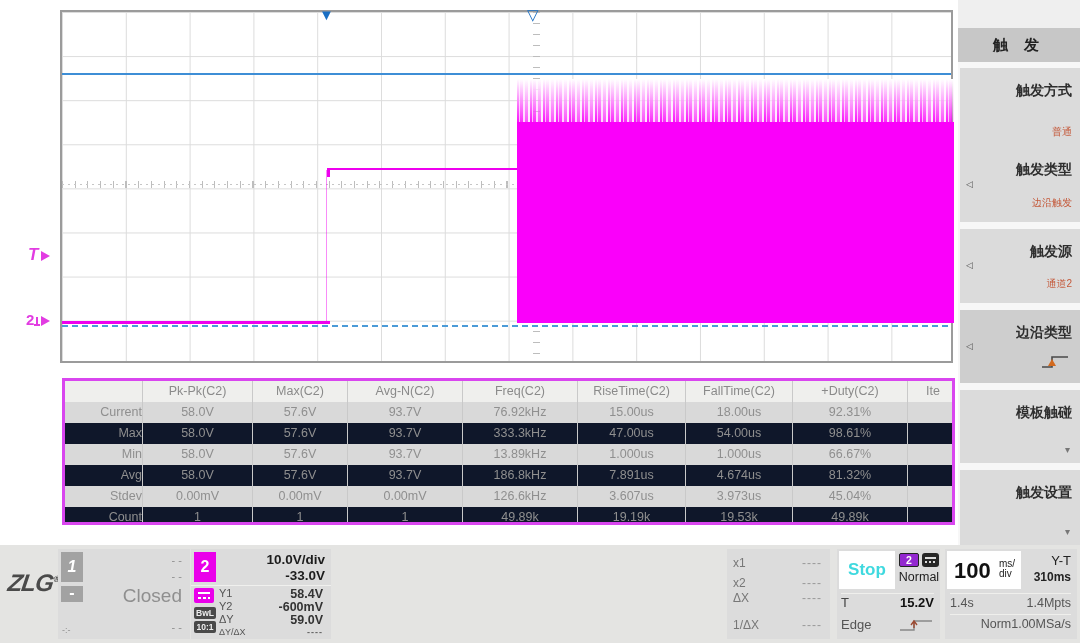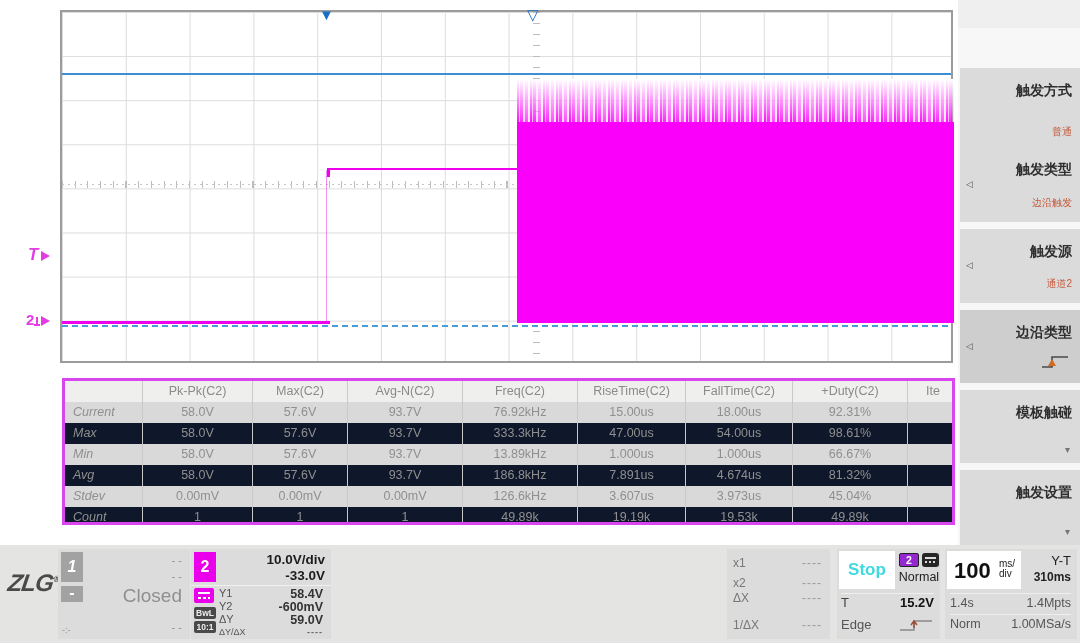--- a/index.html
+++ b/index.html
@@ -48,21 +48,21 @@
 
   
   #mtable{position:absolute;left:62px;top:378px;width:893px;height:147px;font-size:12.5px;color:#8f8f8f;
           border:3px solid #d946ef;overflow:hidden;}
   .mrow{display:grid;grid-template-columns:78px 110px 95px 115px 115px 108px 107px 115px 50px;height:21px;line-height:21px;}
   .mrow.head{background:#efefed;color:#8a8a8a;}
   .mrow.dark{background:#d9d9d9;}
   .mrow.light{background:#0f172a;}
   .mcell{text-align:center;border-right:1px solid #c9c9c9;overflow:hidden;white-space:nowrap;}
   .mcell:last-child{border-right:none;}
-  .mcell.mlabel{text-align:left;padding-left:8px;font-style:italic;}
+  .mcell.mlabel{text-align:right;padding-left:8px;}
 
   
   #menu{position:absolute;left:958px;top:0;width:122px;height:545px;background:#f7f7f7;}
   #menu-topstrip{position:absolute;left:0;top:0;width:122px;height:28px;background:#efefef;}
   #menu-title{position:absolute;left:0;top:28px;width:122px;height:34px;background:#c7c7c7;color:#222;
               font-size:15px;font-weight:bold;text-align:center;line-height:34px;letter-spacing:6px;}
   .mi{position:absolute;left:2px;width:120px;background:#dbdbdb;}
   .mi .lab{position:absolute;right:8px;top:14px;font-size:14px;color:#2e2e2e;font-weight:bold;white-space:nowrap;}
   .mi .val{position:absolute;right:8px;bottom:12px;font-size:10px;color:#c4593a;white-space:nowrap;}
   .mi .larr{position:absolute;left:6px;top:50%;margin-top:-6px;font-size:9px;color:#555;}
@@ -139,21 +139,21 @@
 
   
   #tb{left:945px;width:132px;}
   #tb .tbox{position:absolute;left:2px;top:2px;width:74px;height:38px;background:#fff;color:#111;}
   #tb .tbox .num{position:absolute;left:7px;top:7px;font-size:22px;font-weight:bold;}
   #tb .tbox .unit{position:absolute;right:6px;top:8px;font-size:10px;line-height:10px;color:#222;text-align:left;}
   #tb .yt{position:absolute;right:6px;top:4px;font-size:13px;color:#222;}
   #tb .delay{position:absolute;right:6px;top:21px;font-size:12px;font-weight:bold;color:#222;}
   #tb .row2,#tb .row3{position:absolute;left:5px;right:6px;height:19px;line-height:19px;font-size:12.5px;color:#555;
                       border-top:1px solid #efefec;}
-  #tb .row2{top:44px;} #tb .row3{top:65px;}
+  #tb .row2{top:44px;} #tb .row3{top:65px;text-align:right;}
   #tb .rv{float:right;}
 </style>
 </head>
 <body>
 
 <div id="screen">
 
   <div id="grat">
     <div class="abs" id="hticks"></div>
     <div class="abs" id="hdots"></div>
@@ -253,20 +253,21 @@
           <div class="mcell">19.19k</div>
           <div class="mcell">19.53k</div>
           <div class="mcell">49.89k</div>
           <div class="mcell"></div>
         </div>
       </div>
   </div>
 
   <div id="menu">
     <div id="menu-topstrip"></div>
+    <div id="menu-title">触 发</div>
 
     <div class="mi" id="mi0">
       <span class="lab">触发方式</span>
       <span class="val">普通</span>
     </div>
     <div class="mi" id="mi1">
       <span class="larr">◁</span>
       <span class="lab">触发类型</span>
       <span class="val">边沿触发</span>
     </div>

